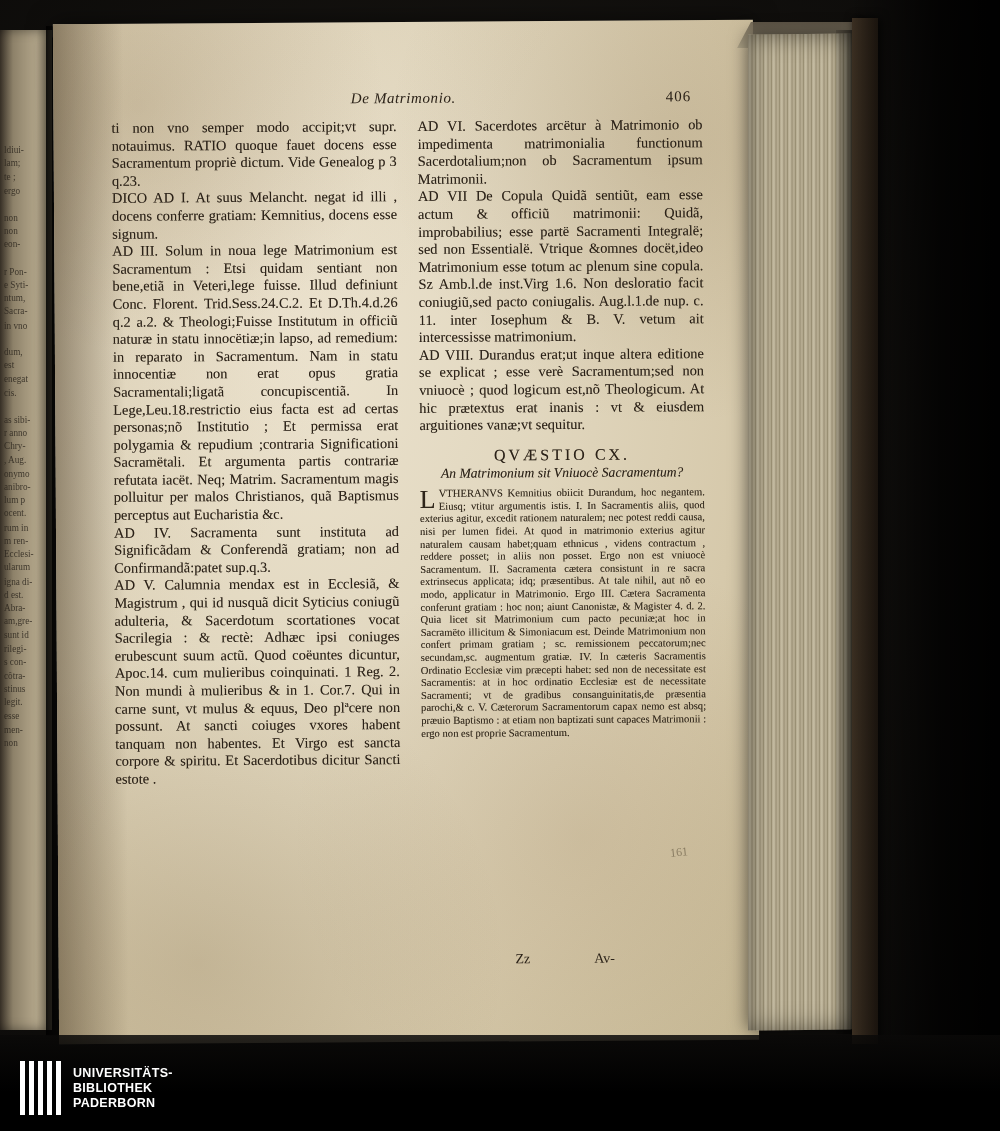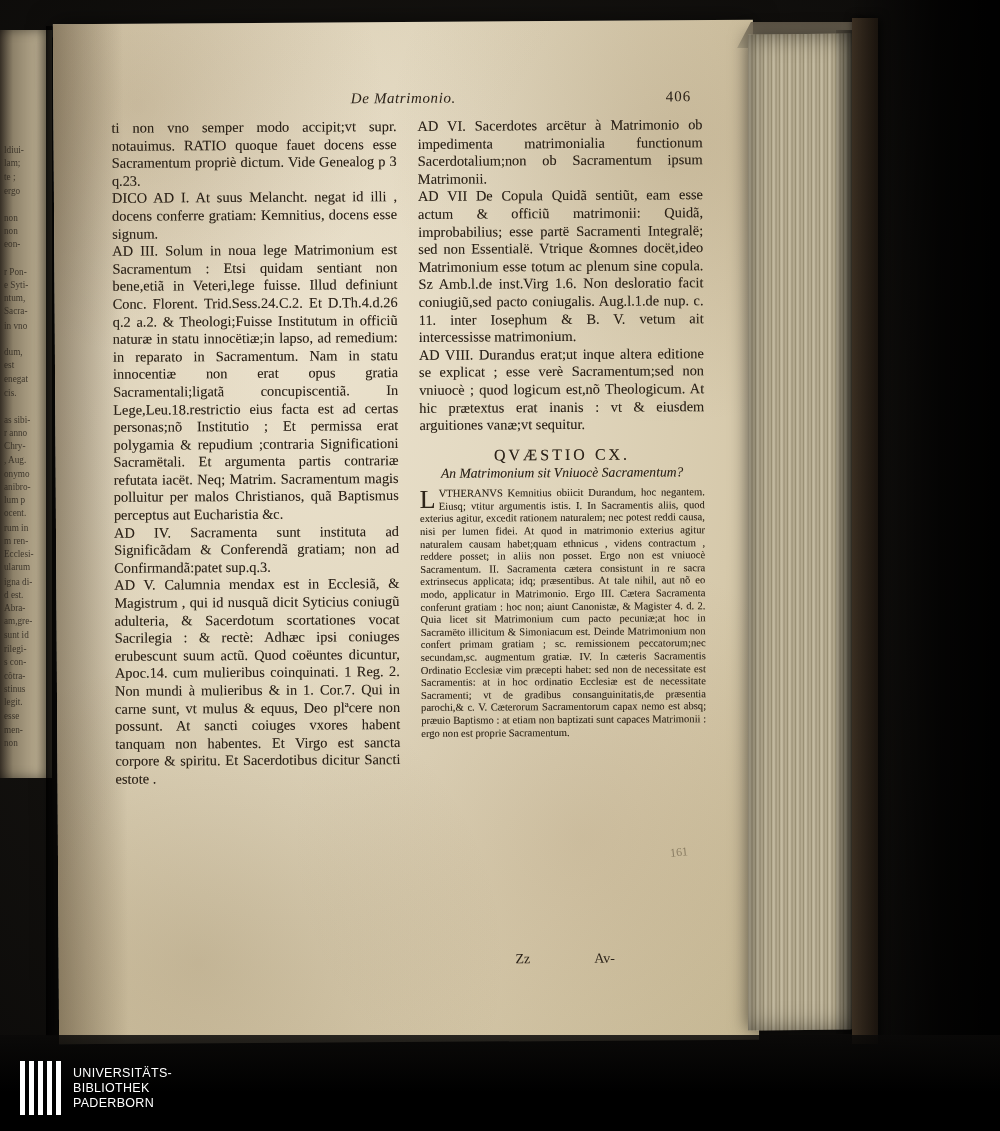--- a/index.html
+++ b/index.html
@@ -35,21 +35,21 @@
     position: absolute;
     top: 0; right: 0;
     width: 150px; height: 1060px;
     background: linear-gradient(to right, rgba(0,0,0,0) 0%, rgba(0,0,0,0.75) 60%, rgba(0,0,0,0.95) 100%);
   }
 
   
   .left-page {
     position: absolute;
     left: 0; top: 30px;
-    width: 52px; height: 748px;
+    width: 52px; height: 1000px;
     background: linear-gradient(to right, #3a3228 0%, #8d8169 25%, #b5a88c 70%, #9d9176 100%);
     box-shadow: inset -6px 0 12px rgba(0,0,0,0.45);
     overflow: hidden;
   }
   .left-page-text {
     position: absolute;
     left: 4px; top: 120px;
     width: 44px;
     font-size: 9.2px;
     line-height: 13.2px;
@@ -243,21 +243,21 @@
   }
   .wm-bars i {
     display: block;
     width: 5px; height: 54px;
     background: #ffffff;
   }
   .wm-text {
     color: #ffffff;
     font-family: "Liberation Sans", sans-serif;
     font-size: 12.5px;
-    font-weight: normal;
+    font-weight: bold;
     line-height: 15px;
     letter-spacing: 0.3px;
     text-transform: uppercase;
   }
 
   
   .pencil-mark {
     position: absolute;
     left: 670px; top: 845px;
     font-size: 12px;

